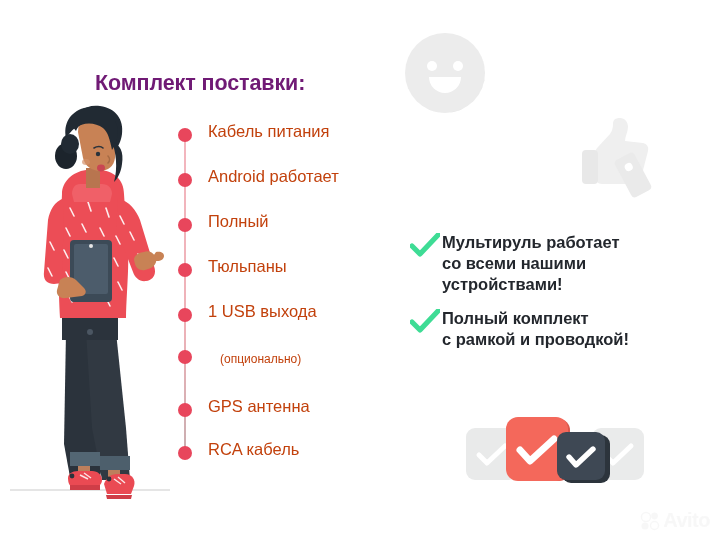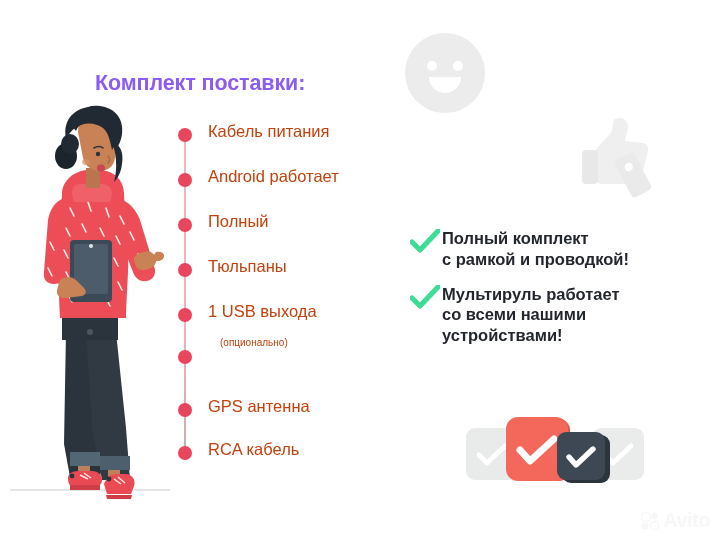--- a/index.html
+++ b/index.html
@@ -25,21 +25,21 @@
 
   
   #illustration { position: absolute; left: 8px; top: 104px; width: 164px; height: 418px; }
 
   
   #page-title {
     position: absolute;
     left: 95px; top: 71px;
     font-size: 21.5px;
     font-weight: bold;
-    color: #8b5cf6;
+    color: #701a75;
     letter-spacing: -0.1px;
     white-space: nowrap;
   }
 
   
   #checklist { position: absolute; left: 178px; top: 128px; width: 230px; height: 330px; }
   #timeline-line {
     position: absolute;
     left: 6px; top: 8px;
     width: 2px; height: 318px;
@@ -54,23 +54,23 @@
   }
   .cl-text {
     position: absolute; left: 30px; top: -6px;
     font-size: 16.5px;
     color: #c2410c;
     white-space: nowrap;
     line-height: 1.12;
   }
   .cl-text .sub {
     display: block;
-    font-size: 10px;
+    font-size: 12px;
     padding-left: 12px;
-    margin-top: 1px;
+    margin-top: 17px;
   }
 
   
   #benefits { position: absolute; left: 410px; top: 228px; width: 300px; }
   .benefit { position: relative; display: flex; align-items: flex-start; margin-bottom: 14px; }
   .benefit-check { flex: 0 0 30px; width: 30px; height: 26px; margin-top: 1px; }
   .benefit-text {
     font-size: 16.5px;
     font-weight: bold;
     color: #23272d;
@@ -268,40 +268,40 @@
       <span class="cl-text">GPS антенна</span>
     </div>
 
     <div class="cl-item" style="top:318px">
       <span class="cl-dot"></span>
       <span class="cl-text">RCA кабель</span>
     </div>
   </div>
 
   <div id="benefits">
-    <div class="benefit">
-      <span class="benefit-check">
-        <svg viewBox="0 0 30 26" xmlns="http://www.w3.org/2000/svg">
-          <path d="M2 13l8 8L28 2" stroke="#3edc95" stroke-width="5.2" fill="none" stroke-linecap="round" stroke-linejoin="round"></path>
-        </svg>
-      </span>
-      <span class="benefit-text">Полный комплект
-с рамкой и проводкой!</span>
-    </div>
-
     <div class="benefit" style="margin-top:4px">
       <span class="benefit-check">
         <svg viewBox="0 0 30 26" xmlns="http://www.w3.org/2000/svg">
           <path d="M2 13l8 8L28 2" stroke="#3edc95" stroke-width="5.2" fill="none" stroke-linecap="round" stroke-linejoin="round"></path>
         </svg>
       </span>
       <span class="benefit-text">Мультируль работает
 со всеми нашими
 устройствами!</span>
     </div>
+
+    <div class="benefit">
+      <span class="benefit-check">
+        <svg viewBox="0 0 30 26" xmlns="http://www.w3.org/2000/svg">
+          <path d="M2 13l8 8L28 2" stroke="#3edc95" stroke-width="5.2" fill="none" stroke-linecap="round" stroke-linejoin="round"></path>
+        </svg>
+      </span>
+      <span class="benefit-text">Полный комплект
+с рамкой и проводкой!</span>
+    </div>
   </div>
 
   <div id="cards">
     <div class="card" id="card-gray-left">
       <svg viewBox="0 0 52 52" xmlns="http://www.w3.org/2000/svg">
         <path d="M13 27l8 8 18-17" stroke="#ffffff" stroke-width="5" fill="none" stroke-linecap="round" stroke-linejoin="round"></path>
       </svg>
     </div>
     <div class="card" id="card-gray-right">
       <svg viewBox="0 0 52 52" xmlns="http://www.w3.org/2000/svg">

